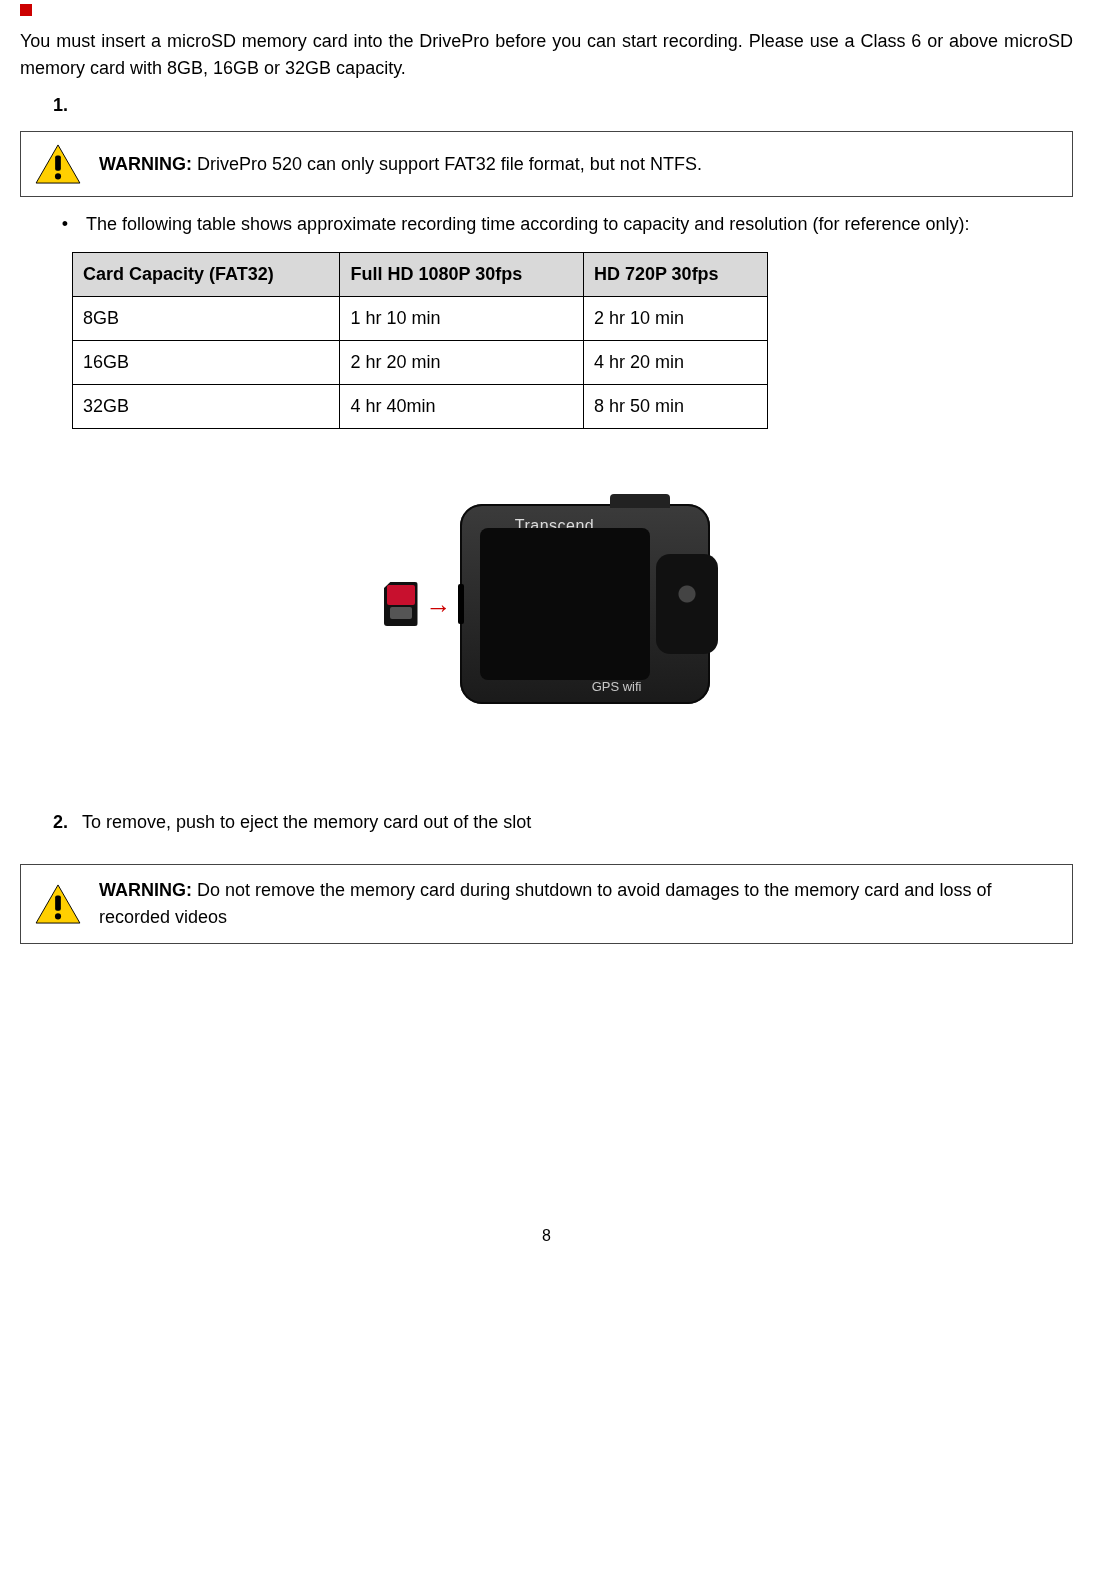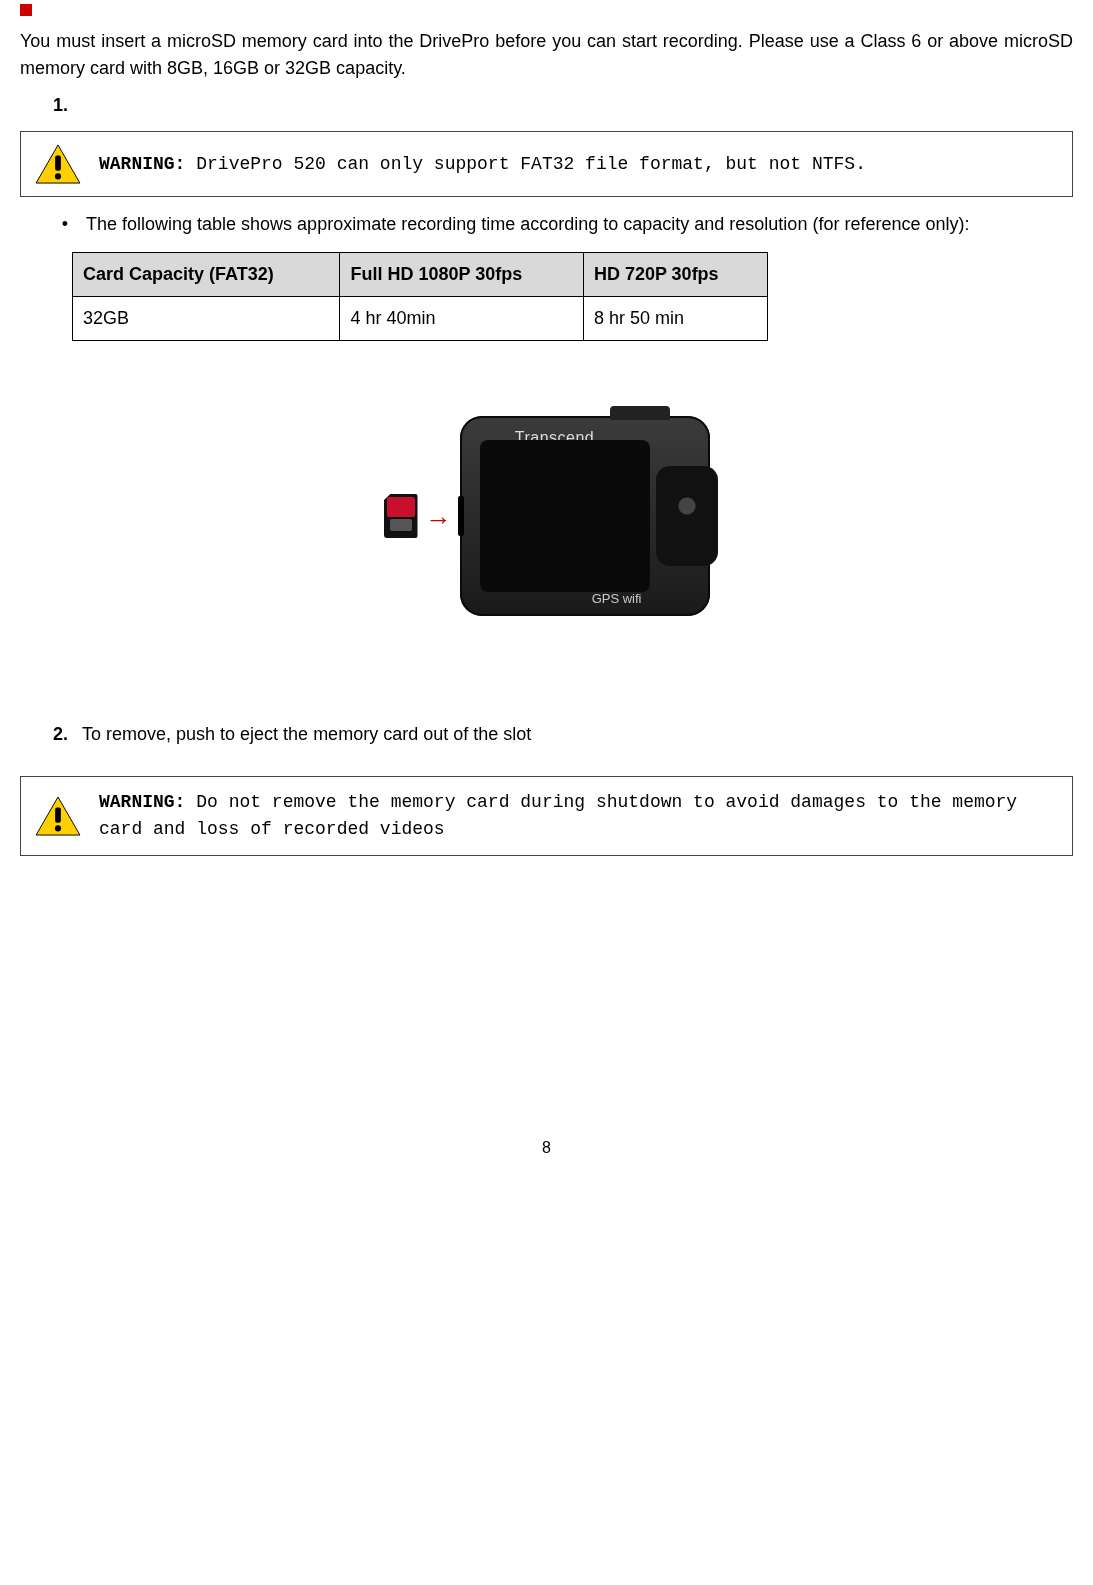--- a/index.html
+++ b/index.html
@@ -55,21 +55,20 @@
     .note-line {
       margin-top: 6px;
     }
     .warn-box {
       border: 1px solid #444;
       display: flex;
       align-items: center;
       gap: 18px;
       padding: 12px 14px;
       margin: 12px 0 14px 0;
-      font-family: Liberation Mono, monospace;
     }
     .warn-icon {
       width: 46px;
       height: 40px;
     }
     .warn-text {
       flex: 1;
     }
     .bullet-list {
       list-style: none;
@@ -231,20 +230,30 @@
 <table class="rec">
   <thead>
     <tr>
       <th>Card Capacity (FAT32)</th>
       <th>Full HD 1080P 30fps</th>
       <th>HD 720P 30fps</th>
     </tr>
   </thead>
   <tbody>
     <tr>
+      <td>8GB</td>
+      <td>1 hr 10 min</td>
+      <td>2 hr 10 min</td>
+    </tr>
+    <tr>
+      <td>16GB</td>
+      <td>2 hr 20 min</td>
+      <td>4 hr 20 min</td>
+    </tr>
+    <tr>
       <td>32GB</td>
       <td>4 hr 40min</td>
       <td>8 hr 50 min</td>
     </tr>
   </tbody>
 </table>
 
 <div class="device-fig">
   <div class="sd-card">
     <div class="sd-label"></div>

